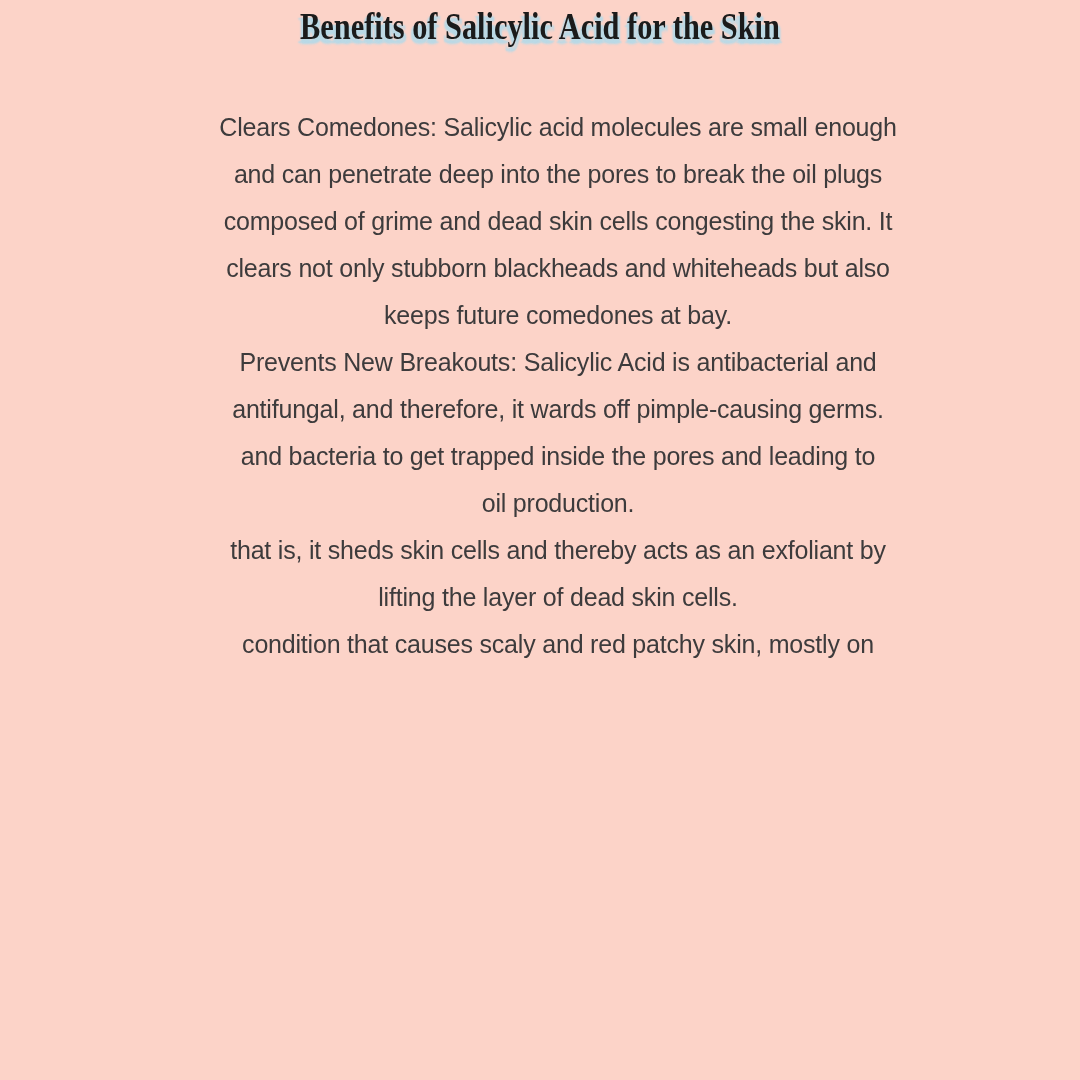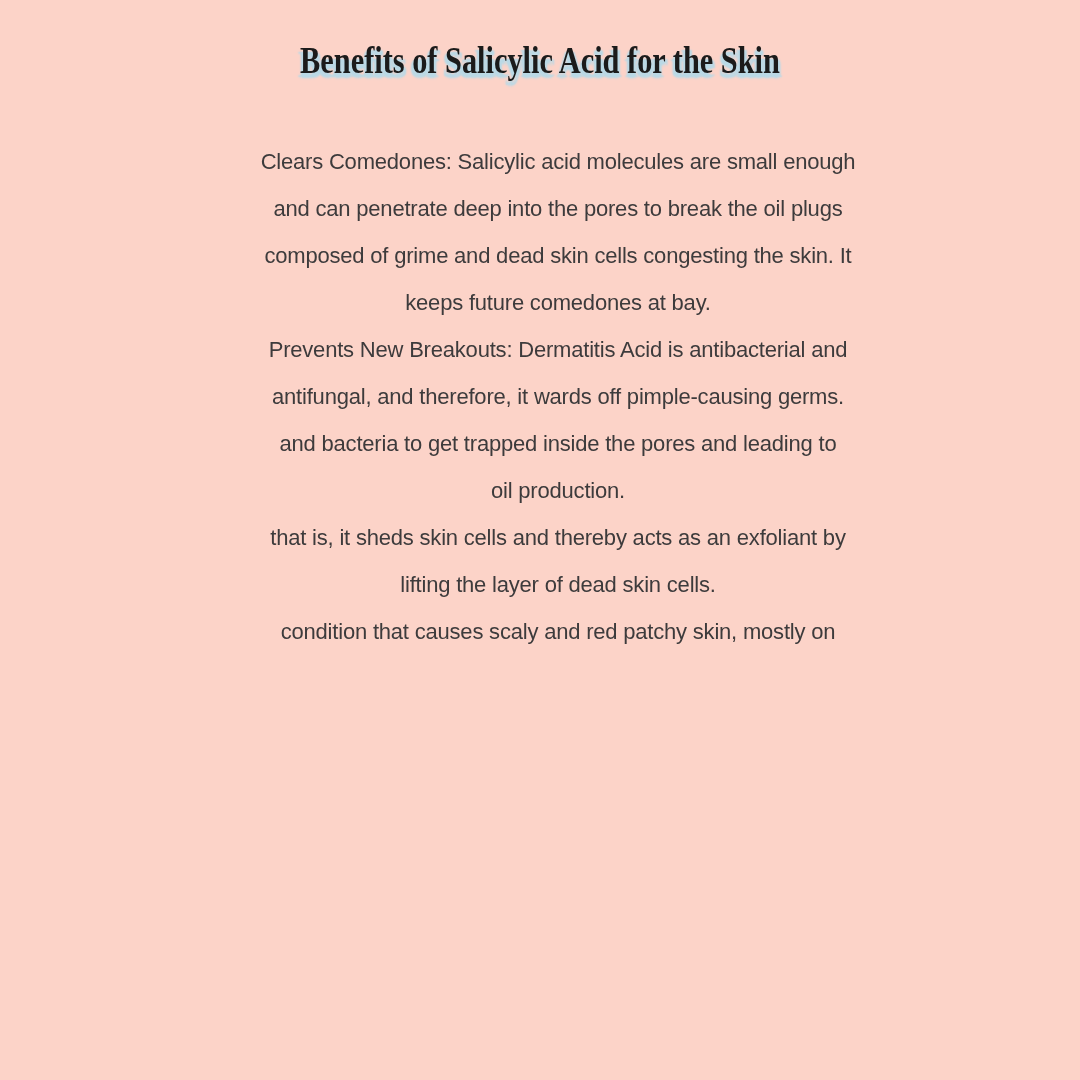--- a/index.html
+++ b/index.html
@@ -11,21 +11,20 @@
   * { margin: 0; padding: 0; box-sizing: border-box; }
   html, body { width: 1080px; height: 1080px; }
   body {
     background: var(--bg);
     overflow: hidden;
     font-family: "Liberation Sans", sans-serif;
   }
   .card {
     width: 1080px;
     height: 1080px;
-    padding-top: 34px;
   }
   .title {
     width: 1080px;
     height: 54px;
     line-height: 54px;
     text-align: center;
     font-family: "Liberation Serif", serif;
     font-weight: 700;
     font-size: 37px;
     color: var(--title-color);
@@ -38,37 +37,38 @@
   }
   .text-block {
     margin-top: 50px;
     width: 1080px;
   }
   .line {
     height: 47px;
     line-height: 47px;
     text-align: center;
     white-space: nowrap;
-    font-size: 22px;
+    font-size: 25px;
     letter-spacing: -0.2px;
     color: var(--body-color);
     margin-left: 36px;
   }
 </style>
 </head>
 <body>
 
 <div class="card">
   <h1 class="title">Benefits of Salicylic Acid for the Skin</h1>
   <div class="text-block">
     <div class="line">Clears Comedones: Salicylic acid molecules are small enough</div>
     <div class="line">and can penetrate deep into the pores to break the oil plugs</div>
     <div class="line">composed of grime and dead skin cells congesting the skin. It</div>
+    <div class="line">clears not only stubborn blackheads and whiteheads but also</div>
     <div class="line">keeps future comedones at bay.</div>
-    <div class="line">Prevents New Breakouts: Dermatitis Acid is antibacterial and</div>
+    <div class="line">Prevents New Breakouts: Salicylic Acid is antibacterial and</div>
     <div class="line">antifungal, and therefore, it wards off pimple-causing germs.</div>
     <div class="line">and bacteria to get trapped inside the pores and leading to</div>
     <div class="line">oil production.</div>
     <div class="line">that is, it sheds skin cells and thereby acts as an exfoliant by</div>
     <div class="line">lifting the layer of dead skin cells.</div>
     <div class="line">condition that causes scaly and red patchy skin, mostly on</div>
   </div>
 </div>
 
 </body></html>

